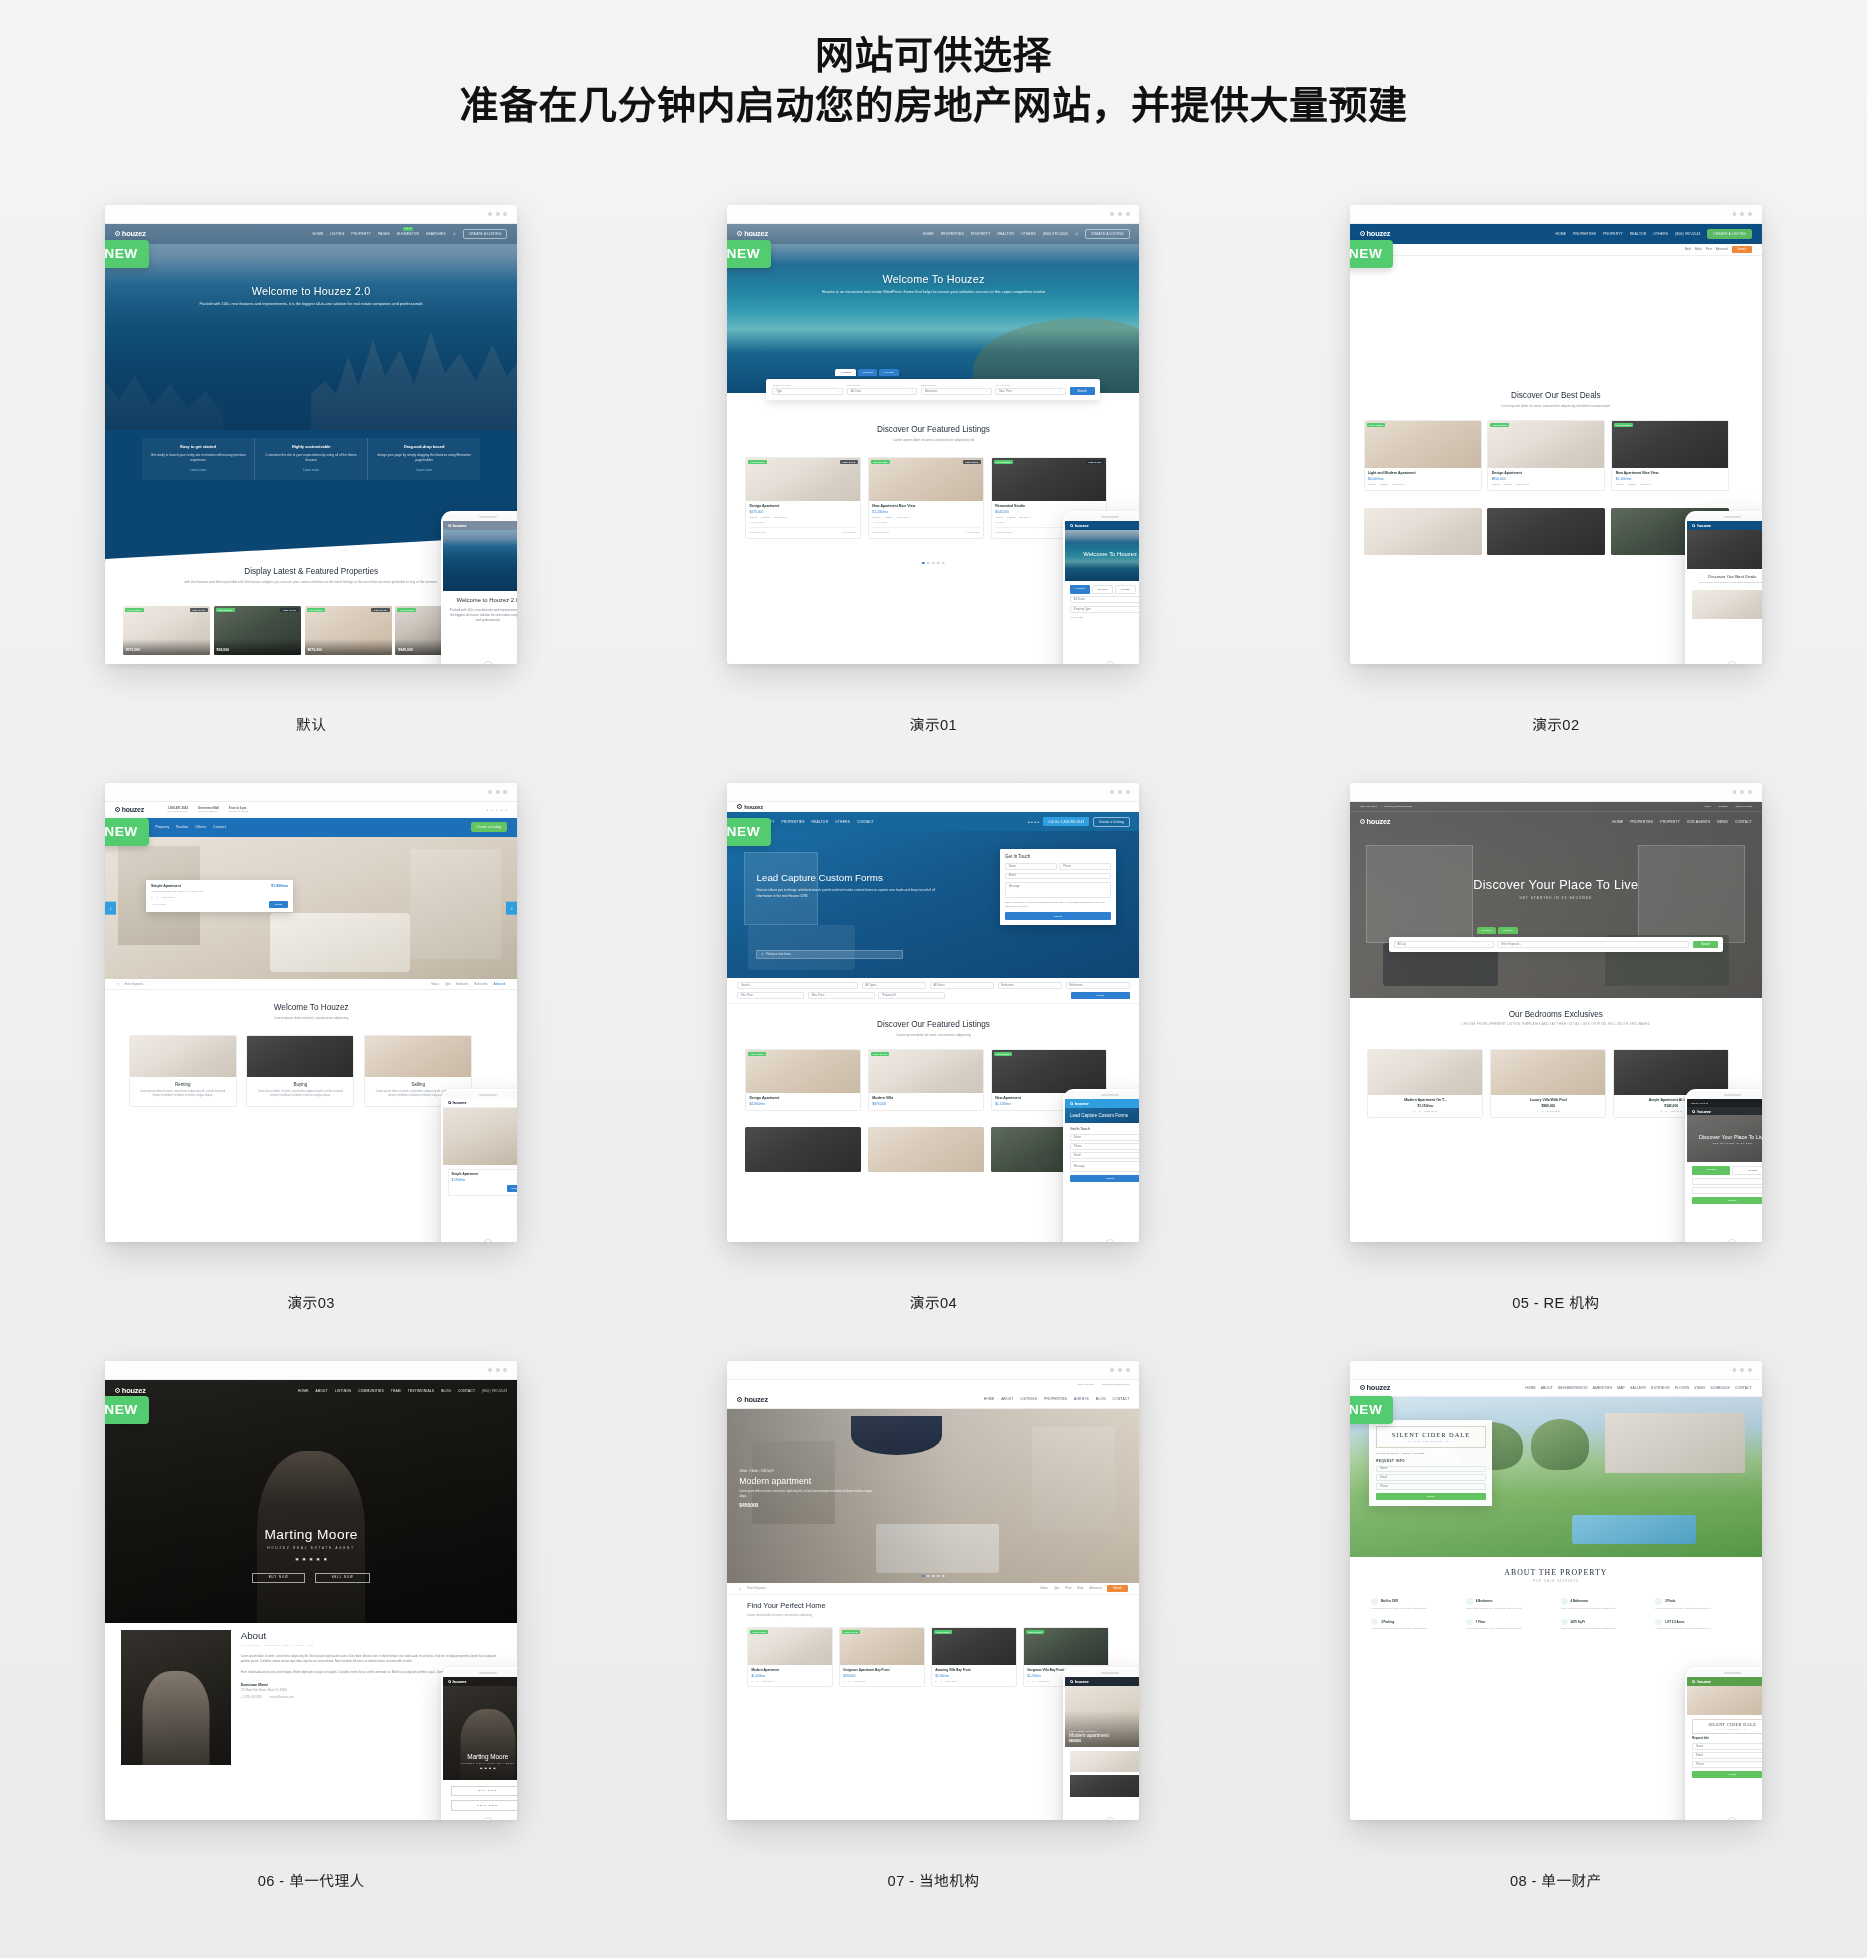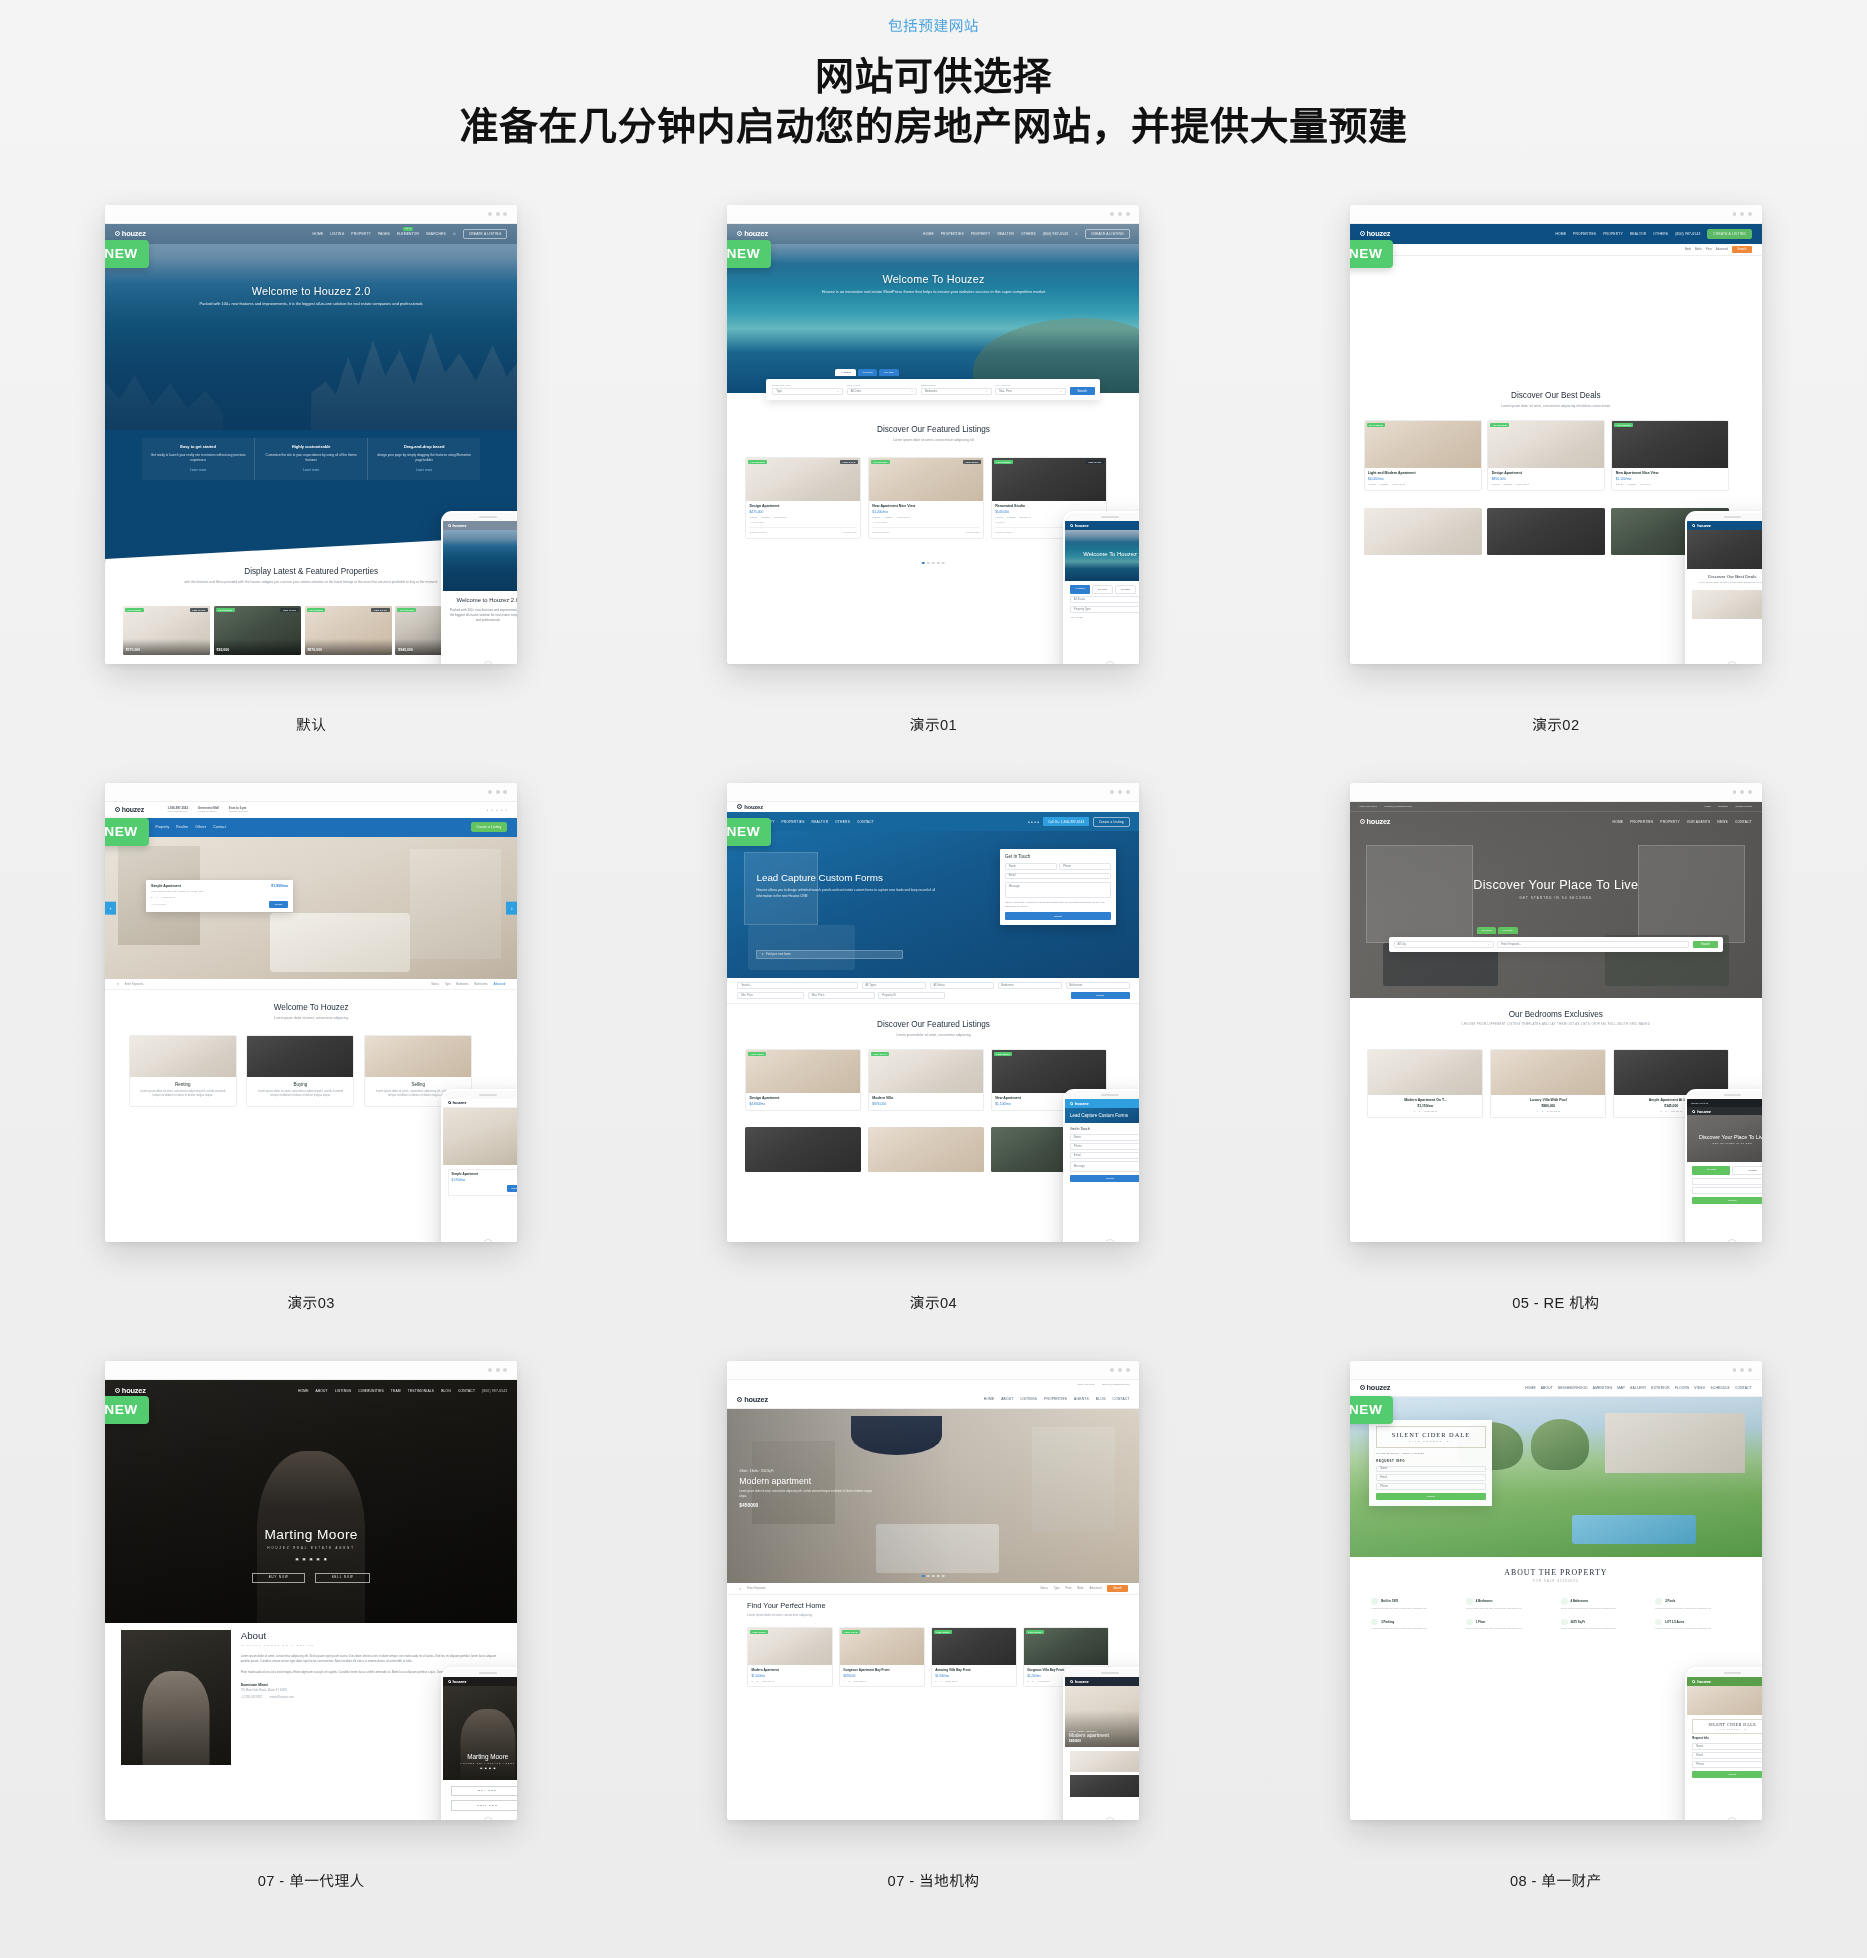--- a/index.html
+++ b/index.html
@@ -152,21 +152,20 @@
   .iconbox { width:10.8px;height:10.8px;border-radius:50%;background:#f1f4f7; display:inline-block;}
   .grnbtn{ background:#62c461;color:#fff;font-size:2.5px;display:flex;align-items:center;justify-content:center;border-radius:1px;}
   .blubtn{ background:#2f7fd0;color:#fff;font-size:2.5px;display:flex;align-items:center;justify-content:center;border-radius:1px;}
 </style>
 </head>
 <body>
 
 <div class="page">
 
   <div class="hdr">
-    <div class="hdr-eyebrow">包括预建网站</div>
     <div class="hdr-title">
       <div>网站可供选择</div>
       <div>准备在几分钟内启动您的房地产网站，并提供大量预建</div>
     </div>
   </div>
 
   <div class="grid">
 
     <div class="cell">
       <div class="browser">
@@ -1119,21 +1118,21 @@
             <div style="padding:5.9px 7.8px;display:flex;flex-direction:column;gap:3.9px">
               <span style="border:1px solid #cfd4d8;padding:2.9px 0;text-align:center;font-size:2.5px;letter-spacing:1px;color:#4a545d">BUY NOW</span>
               <span style="border:1px solid #cfd4d8;padding:2.9px 0;text-align:center;font-size:2.5px;letter-spacing:1px;color:#4a545d">SELL NOW</span>
             </div>
             <i class="ph-home"></i>
           </div>
         </div>
 
         <div class="new-badge">NEW</div>
       </div>
-      <div class="cell-label">07 - 单一代理人</div>
+      <div class="cell-label">06 - 单一代理人</div>
     </div>
 
     <div class="cell">
       <div class="browser">
         <div class="br-bar">
           <i class="dot"></i>
           <i class="dot"></i>
           <i class="dot"></i>
         </div>
         <div class="br-body">

